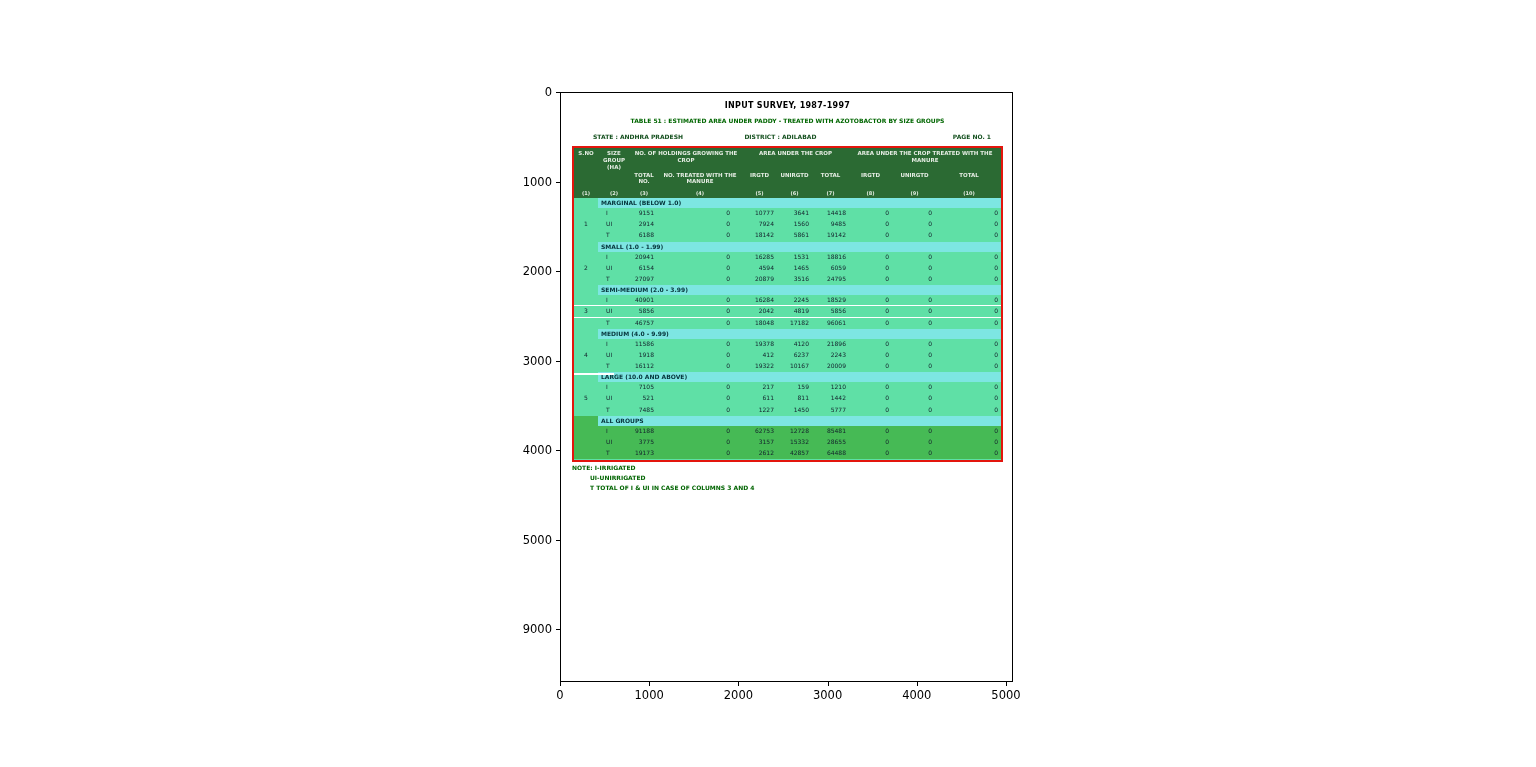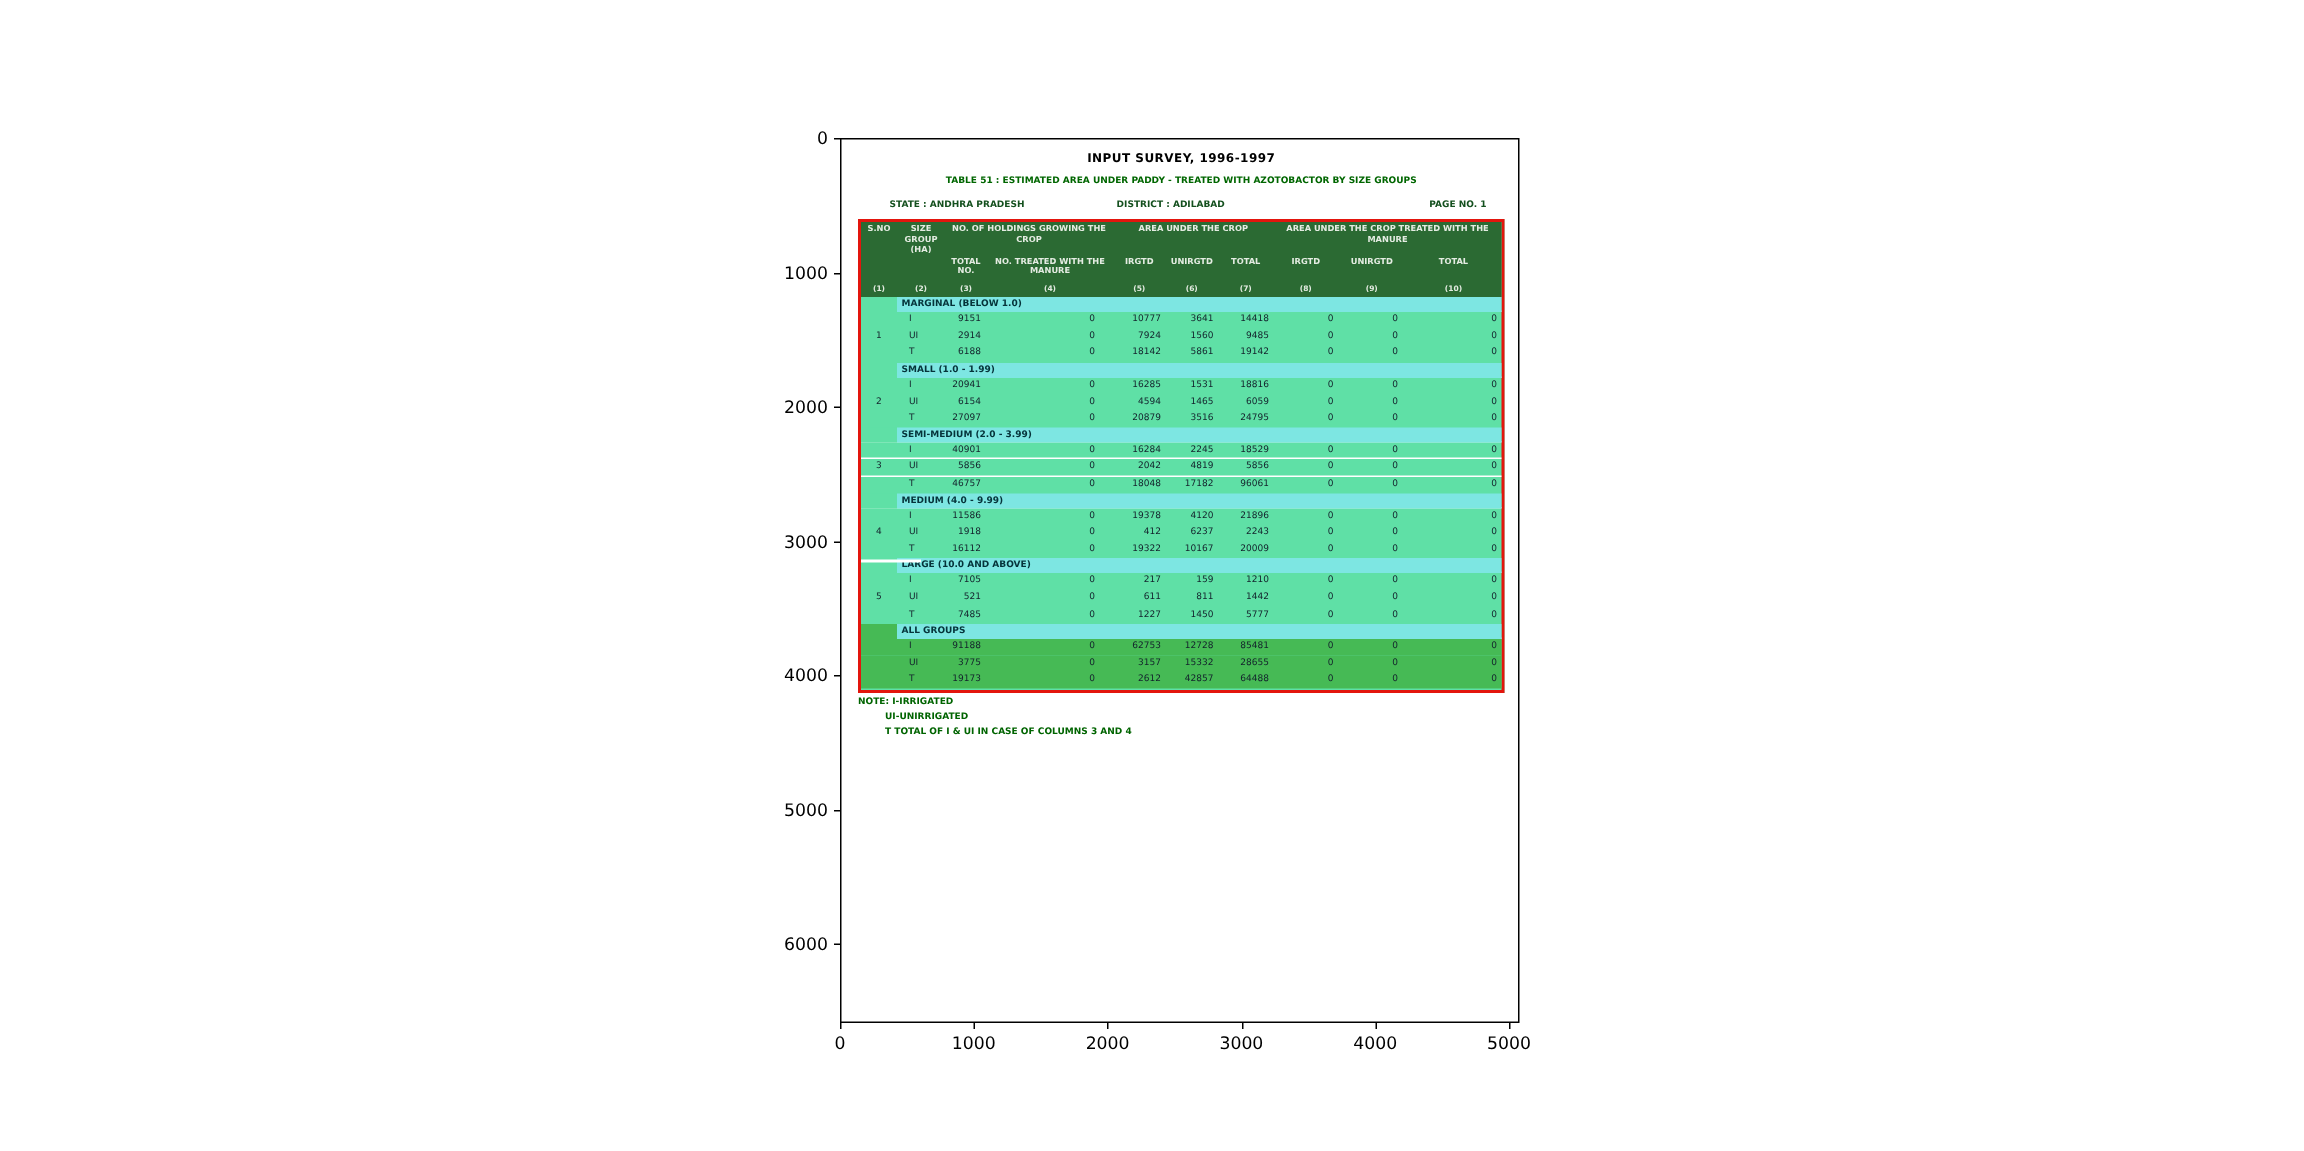--- a/index.html
+++ b/index.html
@@ -72,38 +72,38 @@
       <div class="ytick-label" style="left: 508px; top: 181.5px;">1000</div>
       <div class="ytick-mark" style="left: 556px; top: 271px;"></div>
       <div class="ytick-label" style="left: 508px; top: 271px;">2000</div>
       <div class="ytick-mark" style="left: 556px; top: 360.5px;"></div>
       <div class="ytick-label" style="left: 508px; top: 360.5px;">3000</div>
       <div class="ytick-mark" style="left: 556px; top: 450px;"></div>
       <div class="ytick-label" style="left: 508px; top: 450px;">4000</div>
       <div class="ytick-mark" style="left: 556px; top: 539.5px;"></div>
       <div class="ytick-label" style="left: 508px; top: 539.5px;">5000</div>
       <div class="ytick-mark" style="left: 556px; top: 629px;"></div>
-      <div class="ytick-label" style="left: 508px; top: 629px;">6000</div>
+      <div class="ytick-label" style="left: 508px; top: 629px;">9000</div>
     </div>
   <div id="xticks">
       <div class="xtick-mark" style="left: 560px; top: 682px;"></div>
       <div class="xtick-label" style="left: 560px; top: 688px;">0</div>
       <div class="xtick-mark" style="left: 649.2px; top: 682px;"></div>
       <div class="xtick-label" style="left: 649.2px; top: 688px;">1000</div>
       <div class="xtick-mark" style="left: 738.4px; top: 682px;"></div>
       <div class="xtick-label" style="left: 738.4px; top: 688px;">2000</div>
       <div class="xtick-mark" style="left: 827.6px; top: 682px;"></div>
       <div class="xtick-label" style="left: 827.6px; top: 688px;">3000</div>
       <div class="xtick-mark" style="left: 916.8px; top: 682px;"></div>
       <div class="xtick-label" style="left: 916.8px; top: 688px;">4000</div>
       <div class="xtick-mark" style="left: 1006px; top: 682px;"></div>
       <div class="xtick-label" style="left: 1006px; top: 688px;">5000</div>
     </div>
 
-  <div class="rtitle" style="top:101px">INPUT SURVEY, 1996-1997</div>
+  <div class="rtitle" style="top:101px">INPUT SURVEY, 1987-1997</div>
   <div class="rsub" style="top:117px">TABLE 51 : ESTIMATED AREA UNDER PADDY - TREATED WITH AZOTOBACTOR BY SIZE GROUPS</div>
 
   <div id="state-line">
     <div class="st">STATE : ANDHRA PRADESH</div>
     <div class="di">DISTRICT : ADILABAD</div>
     <div class="pg">PAGE NO. 1</div>
   </div>
 
   <div id="rtable">
     <div id="thead">

